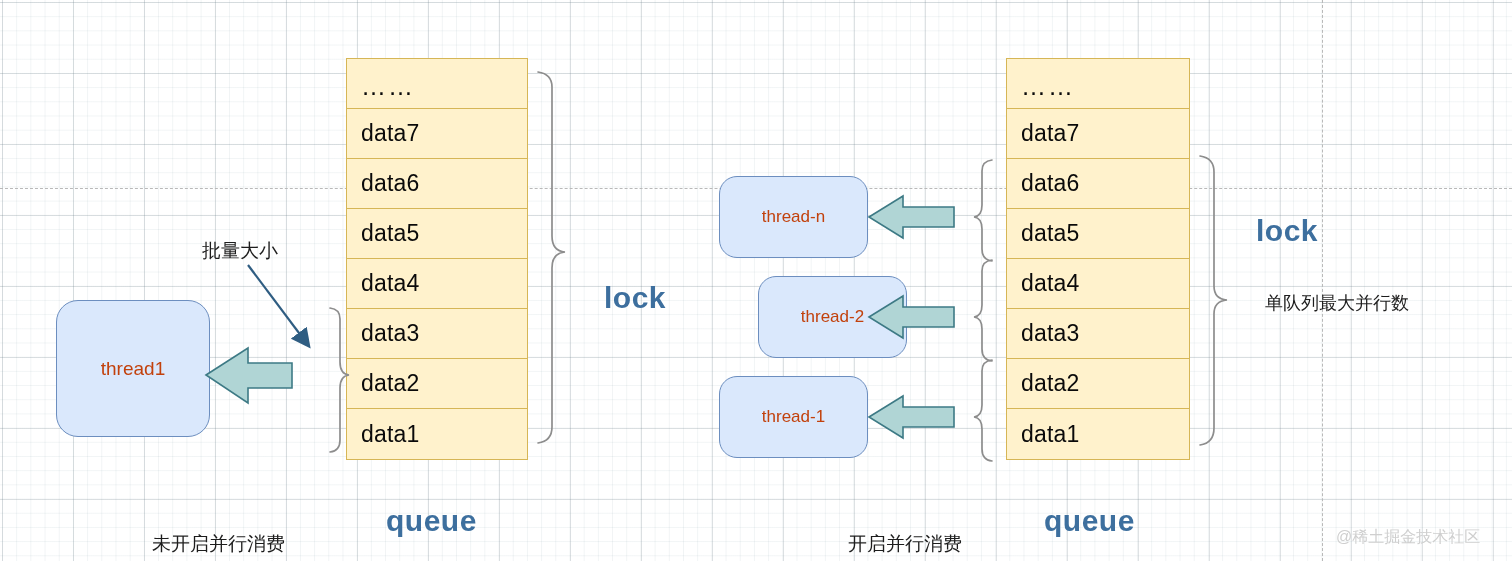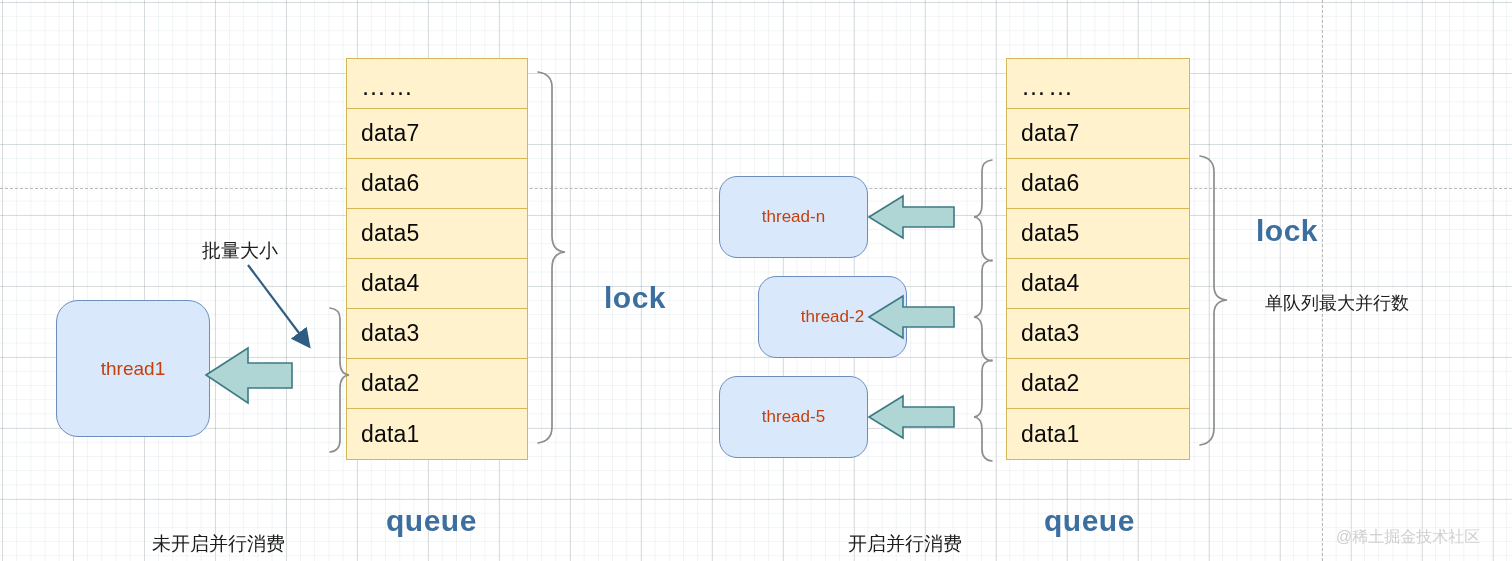--- a/index.html
+++ b/index.html
@@ -137,21 +137,21 @@
   <div class="label-cn big" style="left:202px; top:238px;">批量大小</div>
   <div class="label-cn big" style="left:152px; top:531px;font-family:Liberation Mono, monospace;">未开启并行消费</div>
 
   <div class="thread-box" style="left:719px; top:176px; width:149px; height:82px;">
     <span>thread-n</span>
   </div>
   <div class="thread-box" style="left:758px; top:276px; width:149px; height:82px;">
     <span>thread-2</span>
   </div>
   <div class="thread-box" style="left:719px; top:376px; width:149px; height:82px;">
-    <span>thread-5</span>
+    <span>thread-1</span>
   </div>
 
   <div class="queue" style="left:1006px; top:58px; width:184px; height:402px;">
     <div class="queue-cell dots">……</div>
     <div class="queue-cell">data7</div>
     <div class="queue-cell">data6</div>
     <div class="queue-cell">data5</div>
     <div class="queue-cell">data4</div>
     <div class="queue-cell">data3</div>
     <div class="queue-cell">data2</div>

